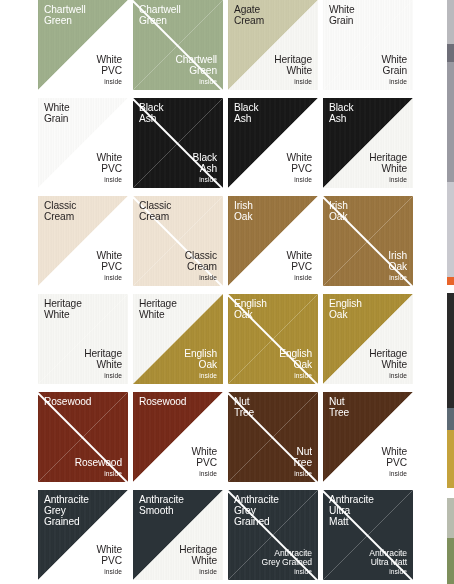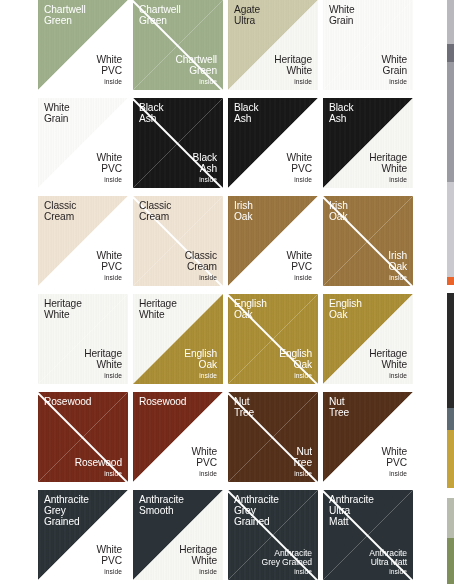--- a/index.html
+++ b/index.html
@@ -118,21 +118,21 @@
 Green<span class="inside">inside</span></div>
     </div>
     <div class="swatch" style="left: 228px; top: 0px; width: 90px; height: 90px;">
       <div class="half ext" style="background: rgb(205, 203, 171);">
         <div class="grain soft"></div>
       </div>
       <div class="half intr" style="background: rgb(247, 247, 244);">
         <div class="grain soft"></div>
       </div>
       <div class="lbl ext-lbl" style="color: rgb(35, 31, 32);">Agate
-Ultra</div>
+Cream</div>
       <div class="lbl int-lbl" style="color: rgb(35, 31, 32);">Heritage
 White<span class="inside">inside</span></div>
     </div>
     <div class="swatch" style="left: 323px; top: 0px; width: 90px; height: 90px;">
       <div class="half ext" style="background: rgb(251, 251, 250);">
         <div class="grain soft"></div>
       </div>
       <div class="half intr" style="background: rgb(251, 251, 250);">
         <div class="grain soft"></div>
       </div>

